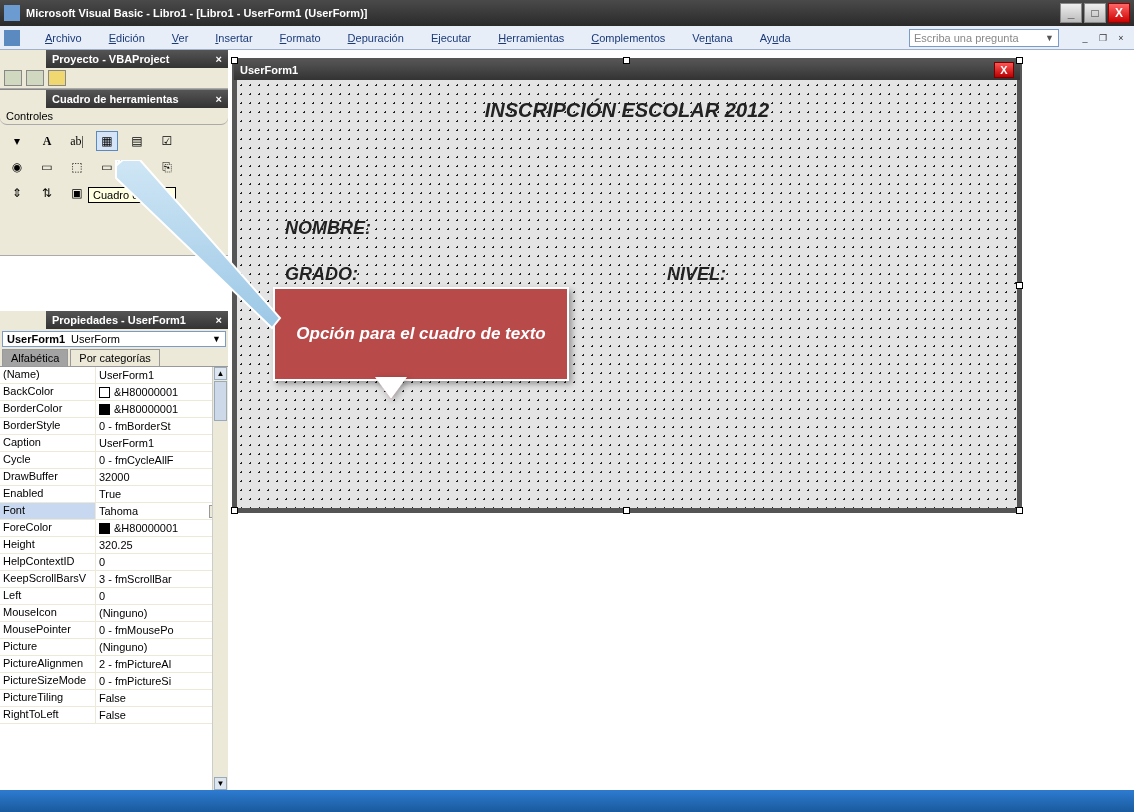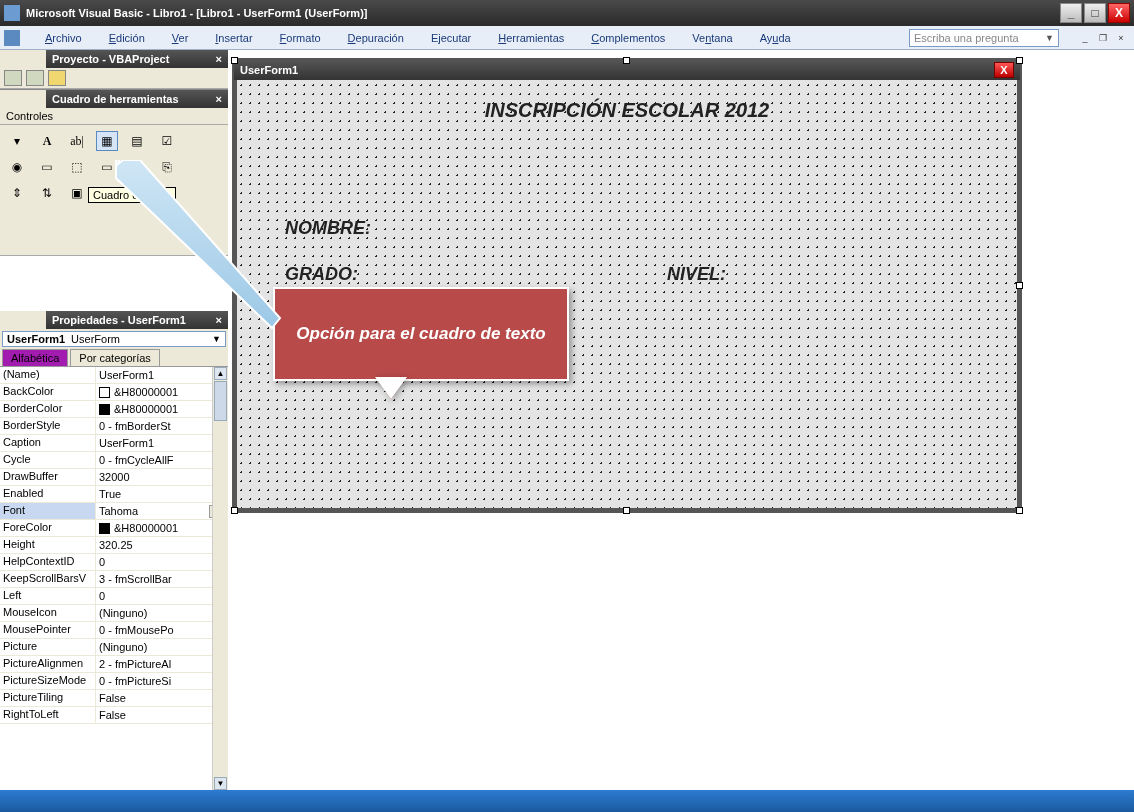--- a/index.html
+++ b/index.html
@@ -30,35 +30,35 @@
 
 .leftcol { width: 228px; display: flex; flex-direction: column; background: #ece9d8; }
 .panel-title { background: linear-gradient(#555,#333); color:#fff; font-size:11px; font-weight:bold; padding:3px 6px; display:flex; align-items:center;margin-left:46px; }
 .panel-title .closex { margin-left:auto; cursor:pointer; }
 
 .project-panel { border-bottom:1px solid #888; }
 .proj-toolbar { background:#ece9d8; padding:2px 4px; border-bottom:1px solid #aaa; display:flex; gap:4px; }
 .proj-toolbar span { width:18px; height:16px; background:#d0d8c0; border:1px solid #888; display:inline-block; }
 
 .toolbox-panel { }
-.toolbox-tab { background:#ece9d8; border-bottom:1px solid #aaa; padding:2px 6px; font-size:11px; }
+.toolbox-tab { background:#ece9d8; border-bottom:1px solid #aaa; padding:2px 6px; font-size:11px;border-radius:7px; }
 .toolbox-body { background:#ece9d8; padding:6px; height: 130px; position:relative; }
 .tool-row { display:flex; gap:8px; margin-bottom:6px; }
 .tool { width:22px; height:20px; border:1px solid transparent; display:inline-flex; align-items:center; justify-content:center; font-size:12px; font-family: 'Times New Roman', serif; }
 .tool.hl { border:1px solid #5a8ac0; background:#d5e5f7; }
 .tooltip-box { position:absolute; left:88px; top:62px; background:#ffffe1; border:1px solid #000; font-size:11px; padding:1px 4px; white-space:nowrap; }
 .white-gap { background:#fff; height:56px; border-top:1px solid #aaa; }
 
 .props-panel { flex:1; display:flex; flex-direction:column; overflow:hidden; }
 .props-select { background:#fff; margin:2px; border:1px solid #7a9ac8; padding:1px 4px; font-size:11px; display:flex; align-items:center; }
 .props-select b { font-weight:bold; margin-right:6px; }
 .props-select .drop { margin-left:auto; font-size:9px; }
 .props-tabs { display:flex; background:#ece9d8; padding:0 2px; }
 .props-tab { font-size:11px; padding:2px 8px; border:1px solid #999; border-bottom:none; background:#ece9d8; margin-right:2px; }
-.props-tab.active { background:#a21caf; }
+.props-tab.active { background:#a3a3a3; }
 .props-grid { flex:1; overflow:hidden; background:#fff; border-top:1px solid #999; position:relative; }
 .prow { display:flex; font-size:11px; height:17px; border-bottom:1px solid #ece9d8; }
 .prow .pname { width:96px; padding:1px 3px; border-right:1px solid #ece9d8; white-space:nowrap; overflow:hidden; }
 .prow .pval { flex:1; padding:1px 3px; white-space:nowrap; overflow:hidden; display:flex; align-items:center; }
 .prow.selected .pname { background:#c8d8f0; }
 .swatch { width:11px; height:11px; border:1px solid #000; margin-right:4px; display:inline-block; }
 .swatch.white { background:#fff; }
 .swatch.black { background:#000; }
 .ellips { margin-left:auto; border:1px solid #999; padding:0 3px; font-size:10px; background:#ece9d8; }
 .vscroll { position:absolute; right:0; top:0; bottom:0; width:16px; background:#ece9d8; border-left:1px solid #ccc; }

